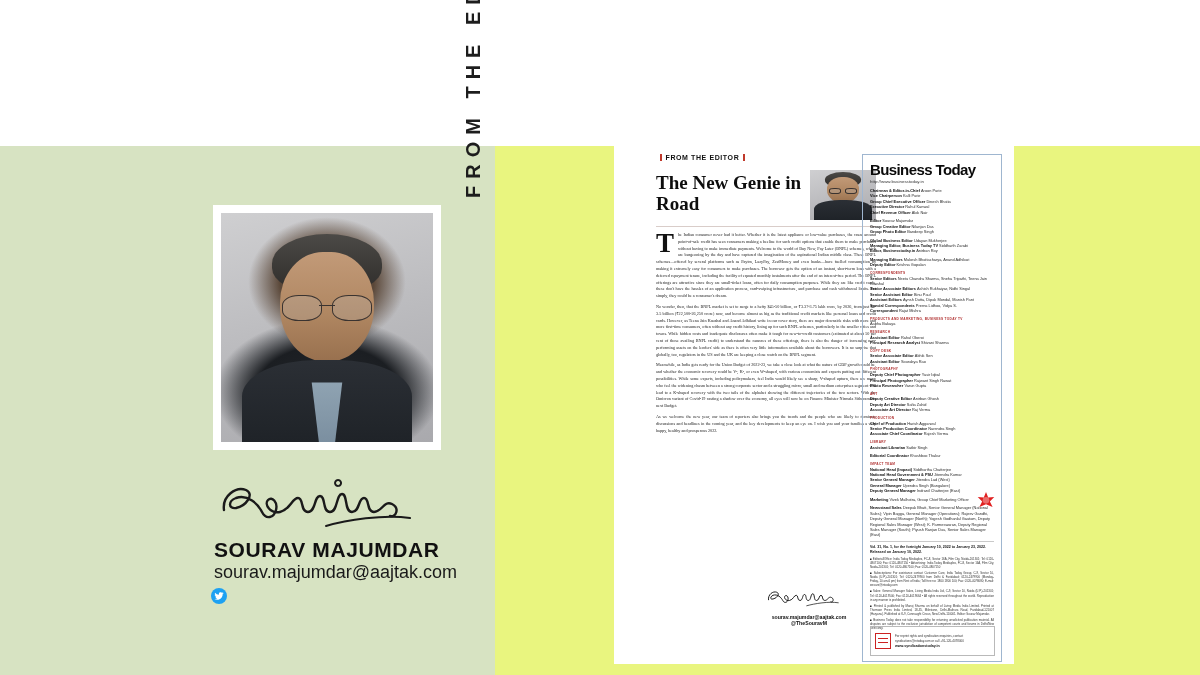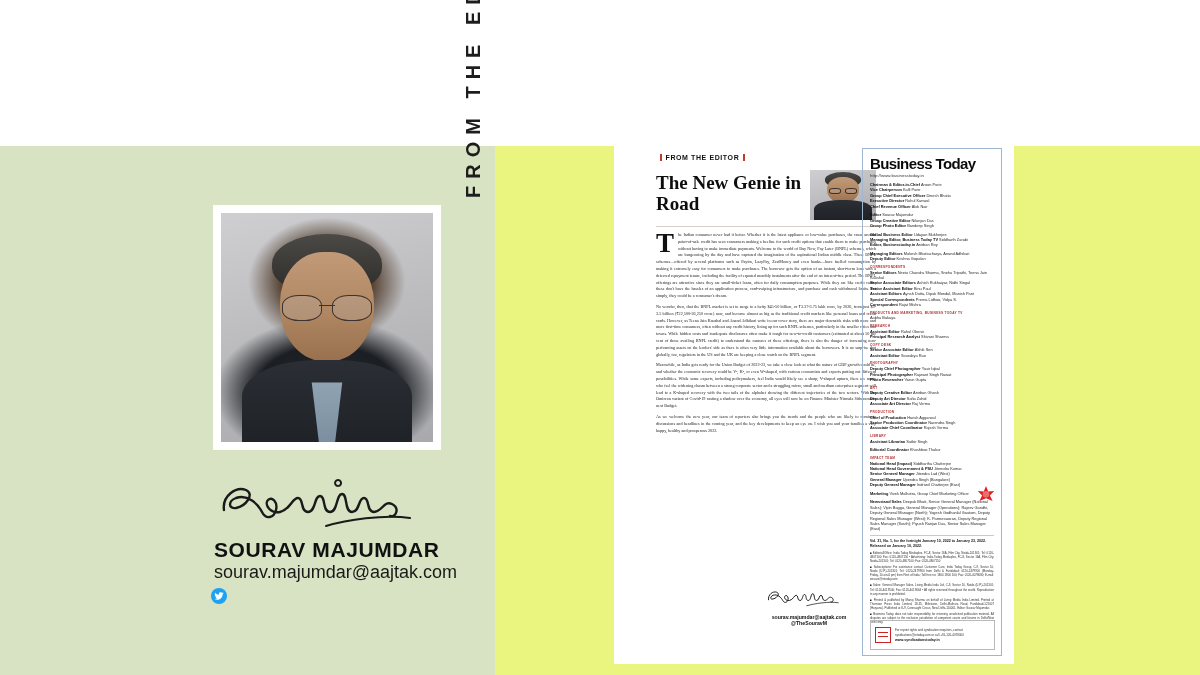--- a/index.html
+++ b/index.html
@@ -89,21 +89,21 @@
   .article p{margin:0 0 4px 0;}
   .dropcap{float:left;font-size:27px;line-height:.78;font-weight:bold;margin:1px 4px 0 0;color:#111;}
 
   .sig-bottom{position:absolute;left:128px;top:437px;width:134px;text-align:center;}
   .sig-bottom svg{width:90px;height:26px;}
   .sig-mail{font-family:"Liberation Sans",sans-serif;font-size:5.2px;font-weight:bold;color:#111;margin-top:1px;}
   .sig-tw{font-family:"Liberation Sans",sans-serif;font-size:5.2px;font-weight:bold;color:#111;}
 
   
   .masthead{
-    position:absolute;left:248px;top:2px;width:140px;height:508px;
+    position:absolute;left:248px;top:8px;width:140px;height:508px;
     border:1px solid #9fb6d0;box-sizing:border-box;padding:7px 7px 4px 7px;
     font-family:"Liberation Sans",sans-serif;color:#111;
   }
   .bt-logo{font-family:"Liberation Sans",sans-serif;font-weight:bold;font-size:15px;
     letter-spacing:-.6px;color:#0a0a0a;line-height:1;}
   .bt-url{font-size:4.4px;color:#333;margin-top:2px;margin-bottom:4px;}
   .mh-sec{margin-bottom:3.2px;}
   .mh-head{font-size:3.2px;font-weight:bold;letter-spacing:.3px;color:#b03030;margin-bottom:.8px;}
   .mh-line{font-size:3.9px;line-height:1.38;color:#2a2a2a;}
   .mh-line b{color:#0d0d0d;}

